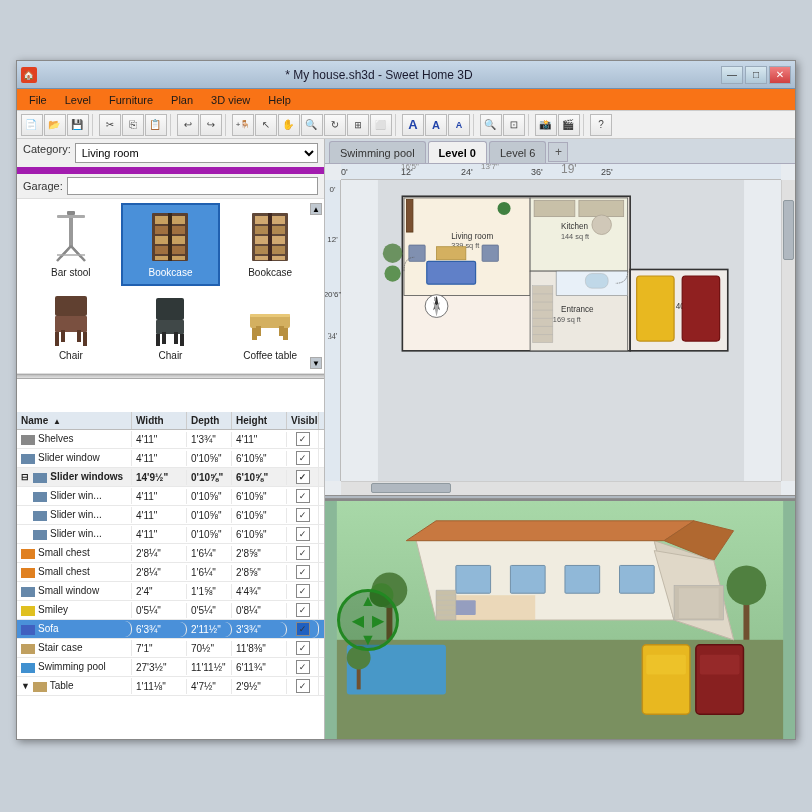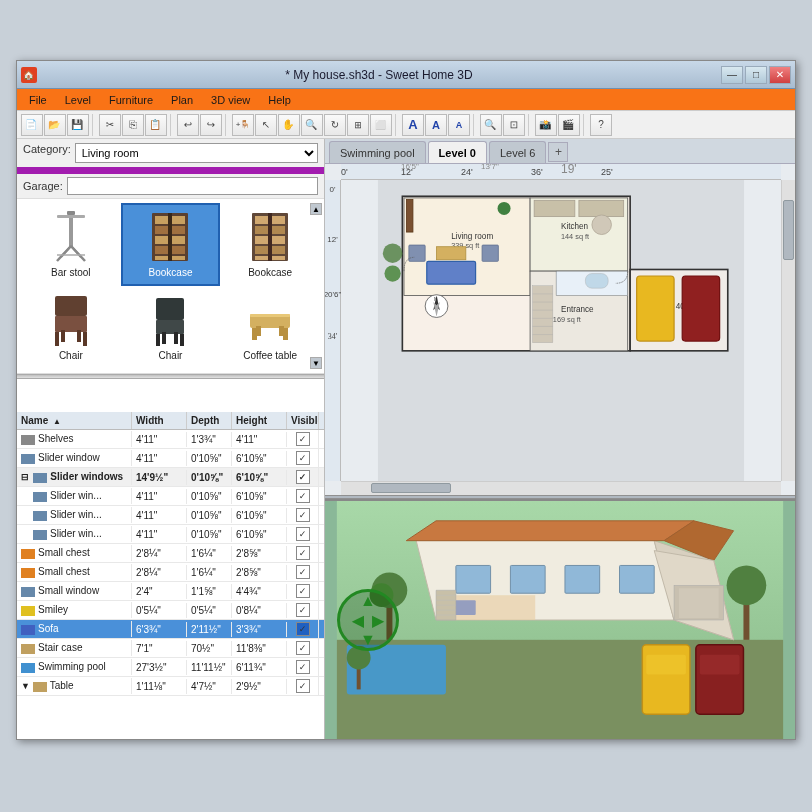--- a/index.html
+++ b/index.html
@@ -48,21 +48,21 @@
     .furniture-item.selected .furniture-label { color: white; }
     .furniture-img { width: 56px; height: 56px; display: flex; align-items: center; justify-content: center; }
     .furniture-label { font-size: 10px; text-align: center; color: #222; margin-top: 2px; }
     
     
     .table-area { flex: 1; overflow-y: auto; background: white; }
     .table-header { display: flex; background: #e0e8f0; border-bottom: 1px solid #bbb; position: sticky; top: 0; z-index: 10; margin-top: 33px; }
     .th { padding: 3px 4px; border-right: 1px solid #ccc; font-size: 10px; font-weight: bold; color: #222; white-space: nowrap; overflow: hidden; cursor: pointer; }
     .table-row { display: flex; border-bottom: 1px solid #e8e8e8; align-items: center; }
     .table-row.selected { background: #4a90d9; }
-    .table-row.selected .td { color: white; }
+    .table-row.selected .td { color: white; border-radius: 7px; }
     .table-row.group-header { background: #f0f0f0; font-weight: bold; }
     .td { padding: 2px 4px; border-right: 1px solid #e8e8e8; font-size: 10px; color: #222; white-space: nowrap; overflow: hidden; }
     
     
     .right-panel { flex: 1; display: flex; flex-direction: column; background: #d0d8e0; overflow: hidden; }
     
     
     .tab-bar { height: 24px; background: #d0d8e0; display: flex; align-items: flex-end; padding-left: 4px; gap: 2px; }
     .tab { height: 22px; padding: 0 10px; background: #c0c8d0; border: 1px solid #aab; border-bottom: none; cursor: pointer; font-size: 11px; display: flex; align-items: center; color: #333; border-radius: 3px 3px 0 0; }
     .tab.active { background: #f0f0f0; color: #000; border-color: #aab; font-weight: bold; }

